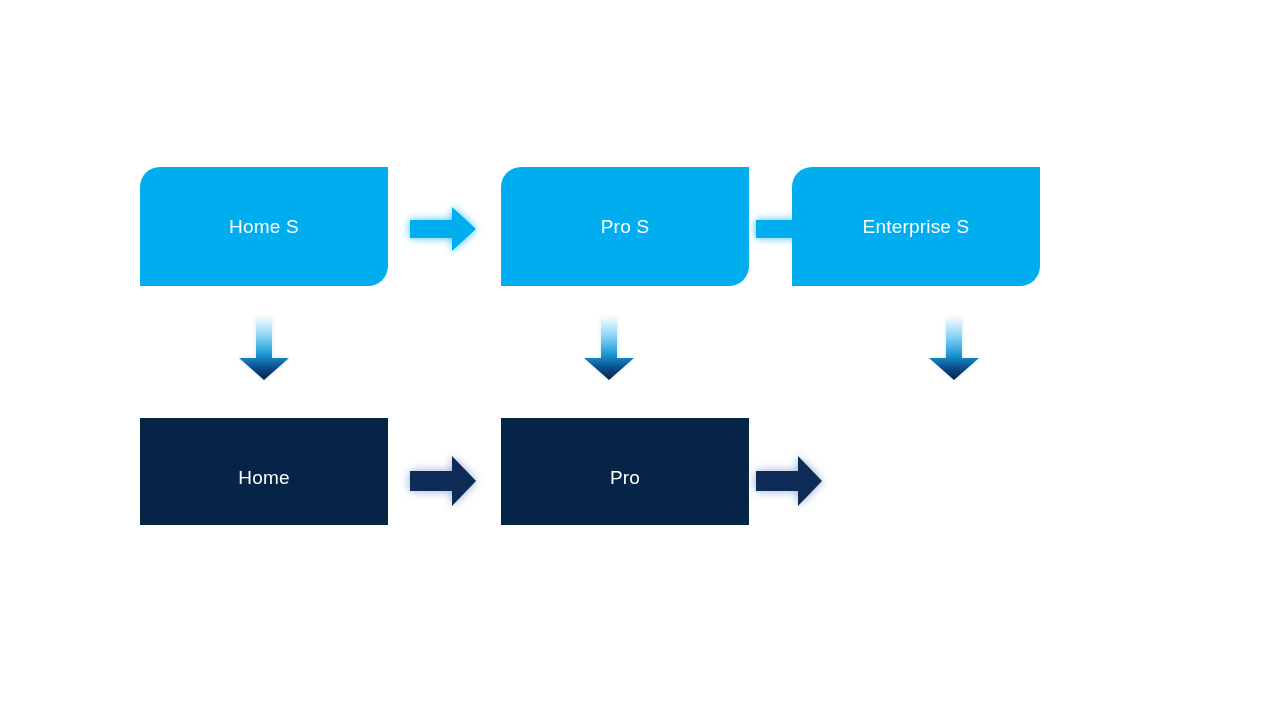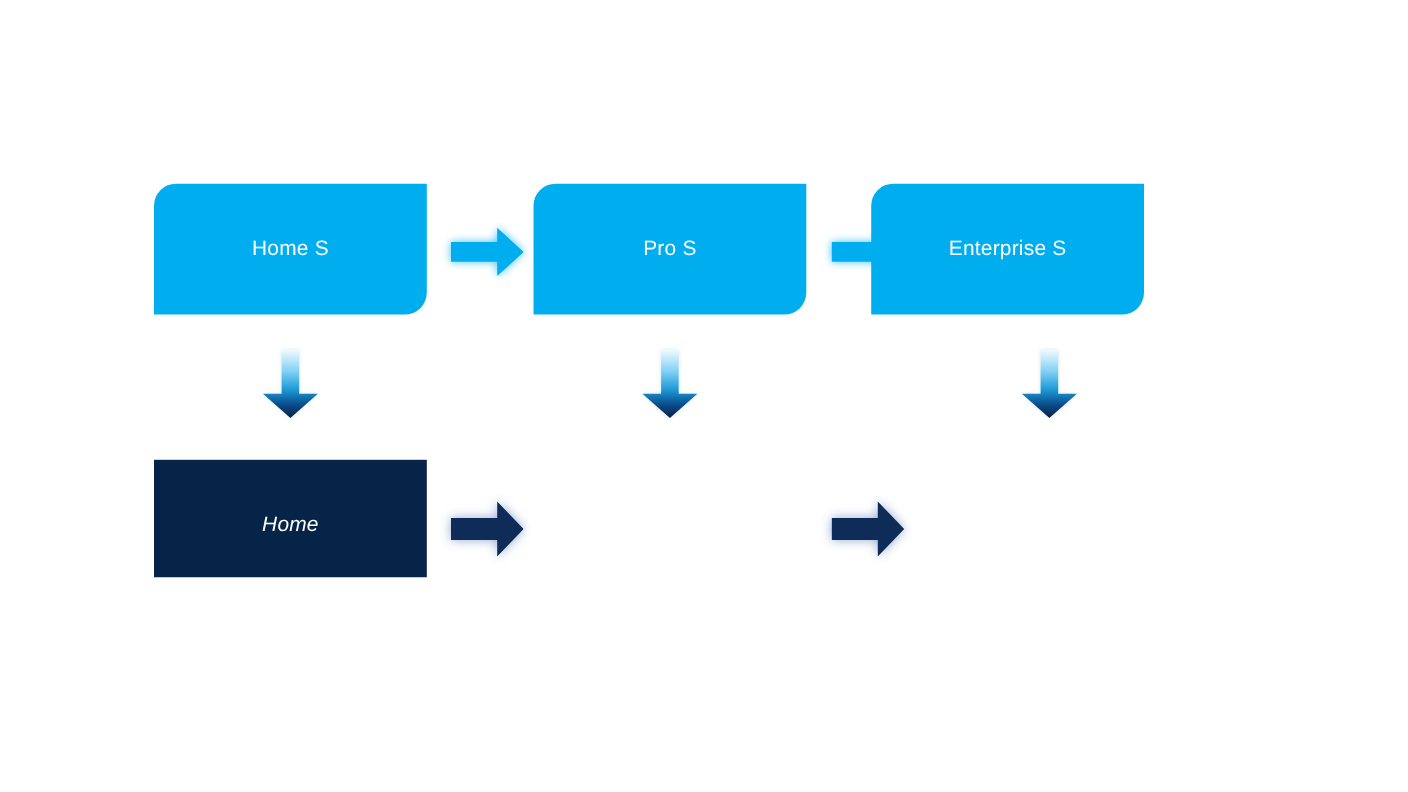--- a/index.html
+++ b/index.html
@@ -22,23 +22,23 @@
     height: 119px;
     display: flex;
     align-items: center;
     justify-content: center;
     color: var(--label-text, #FFFFFF);
     font-size: 19px;
     font-weight: 400;
     letter-spacing: 0.2px;
   }
   .row-top    { top: 167px; background: var(--top-box); border-radius: 20px 0 20px 0; }
-  .row-bottom { top: 418px; background: var(--bottom-box); font-style: italic; }
+  .row-bottom { top: 418px; background: var(--bottom-box); }
   .col-0 { left: 140px; }
-  .col-1 { left: 485px; justify-content: center; }
+  .col-1 { left: 501px; justify-content: center; }
   .col-2 { left: 792px; }
 
   
   .harrow {
     position: absolute;
     width: 66px;
     display: block;
   }
   .harrow-top {
     top: 207px;
@@ -99,20 +99,23 @@
   <div class="node row-top col-1">
     <span>Pro S</span>
   </div>
   <div class="node row-top col-2">
     <span>Enterprise S</span>
   </div>
 
   <div class="node row-bottom col-0">
     <span>Home</span>
   </div>
+  <div class="node row-bottom col-1">
+    <span>Pro</span>
+  </div>
 
   <svg class="harrow harrow-top harrow-gap-0" viewBox="0 0 66 44">
     <polygon points="0,13 42,13 42,0 66,22 42,44 42,31 0,31"></polygon>
   </svg>
   <svg class="harrow harrow-top harrow-gap-1" viewBox="0 0 66 44">
     <polygon points="0,13 42,13 42,0 66,22 42,44 42,31 0,31"></polygon>
   </svg>
 
   <svg class="harrow harrow-bottom harrow-gap-0" viewBox="0 0 66 50">
     <polygon points="0,15 42,15 42,0 66,25 42,50 42,35 0,35"></polygon>

